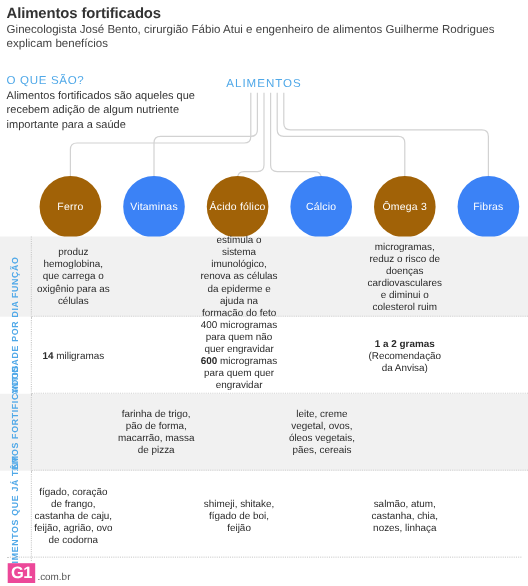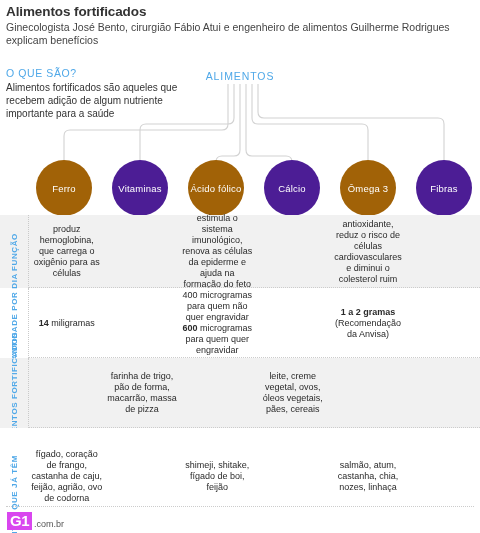--- a/index.html
+++ b/index.html
@@ -103,21 +103,21 @@
     text-align: center;
     color: #ffffff;
     font-size: 9.5px;
     line-height: 11px;
     font-weight: normal;
     letter-spacing: 0.2px;
     box-sizing: border-box;
     padding: 2px;
   }
   .bubble.blue { background: #a16207; }
-  .bubble.gray { background: #4c1d95; }
+  .bubble.gray { background: #3b82f6; }
 
   
   #table {
     position: absolute;
     left: 0;
     top: 215px;
     width: 480px;
   }
   .trow {
     position: relative;
@@ -191,21 +191,21 @@
     border-top: 1px dotted #cccccc;
   }
   #logo {
     position: absolute;
     left: 7px;
     top: 6px;
     display: flex;
     align-items: flex-end;
   }
   #logo-mark {
-    background: #d946ef;
+    background: #ec4899;
     color: #ffffff;
     font-weight: bold;
     font-size: 15px;
     line-height: 17px;
     padding: 0 3px 1px 3px;
     font-family: "Liberation Sans", sans-serif;
     letter-spacing: -0.5px;
   }
   #logo-text {
     font-size: 9px;
@@ -261,21 +261,21 @@
       <div class="cell">
           <div class="inner"></div>
         </div>
       <div class="cell">
           <div class="inner">estimula o sistema imunológico, renova as células da epiderme e ajuda na formação do feto</div>
         </div>
       <div class="cell">
           <div class="inner"></div>
         </div>
       <div class="cell">
-          <div class="inner">antioxidante, reduz o risco de células cardiovasculares e diminui o colesterol ruim</div>
+          <div class="inner">microgramas, reduz o risco de doenças cardiovasculares e diminui o colesterol ruim</div>
         </div>
       <div class="cell">
           <div class="inner"></div>
         </div>
     </div>
     <div class="row-divider"></div>
   </div>
 
   <div class="trow plain" style="height:70px;">
     <div class="rowlabel">
@@ -321,21 +321,21 @@
       <div class="cell">
           <div class="inner">leite, creme vegetal, ovos, óleos vegetais, pães, cereais</div>
         </div>
       <div class="cell">
           <div class="inner"></div>
         </div>
     </div>
     <div class="row-divider"></div>
   </div>
 
-  <div class="trow plain" style="height:82px;align-items:flex-end;">
+  <div class="trow plain" style="height:82px;">
     <div class="rowlabel">
       <span>ALIMENTOS QUE JÁ TÊM</span>
     </div>
     <div class="cells">
       <div class="cell">
           <div class="inner">fígado, coração de frango, castanha de caju, feijão, agrião, ovo de codorna</div>
         </div>
       <div class="cell">
           <div class="inner"></div>
         </div>

